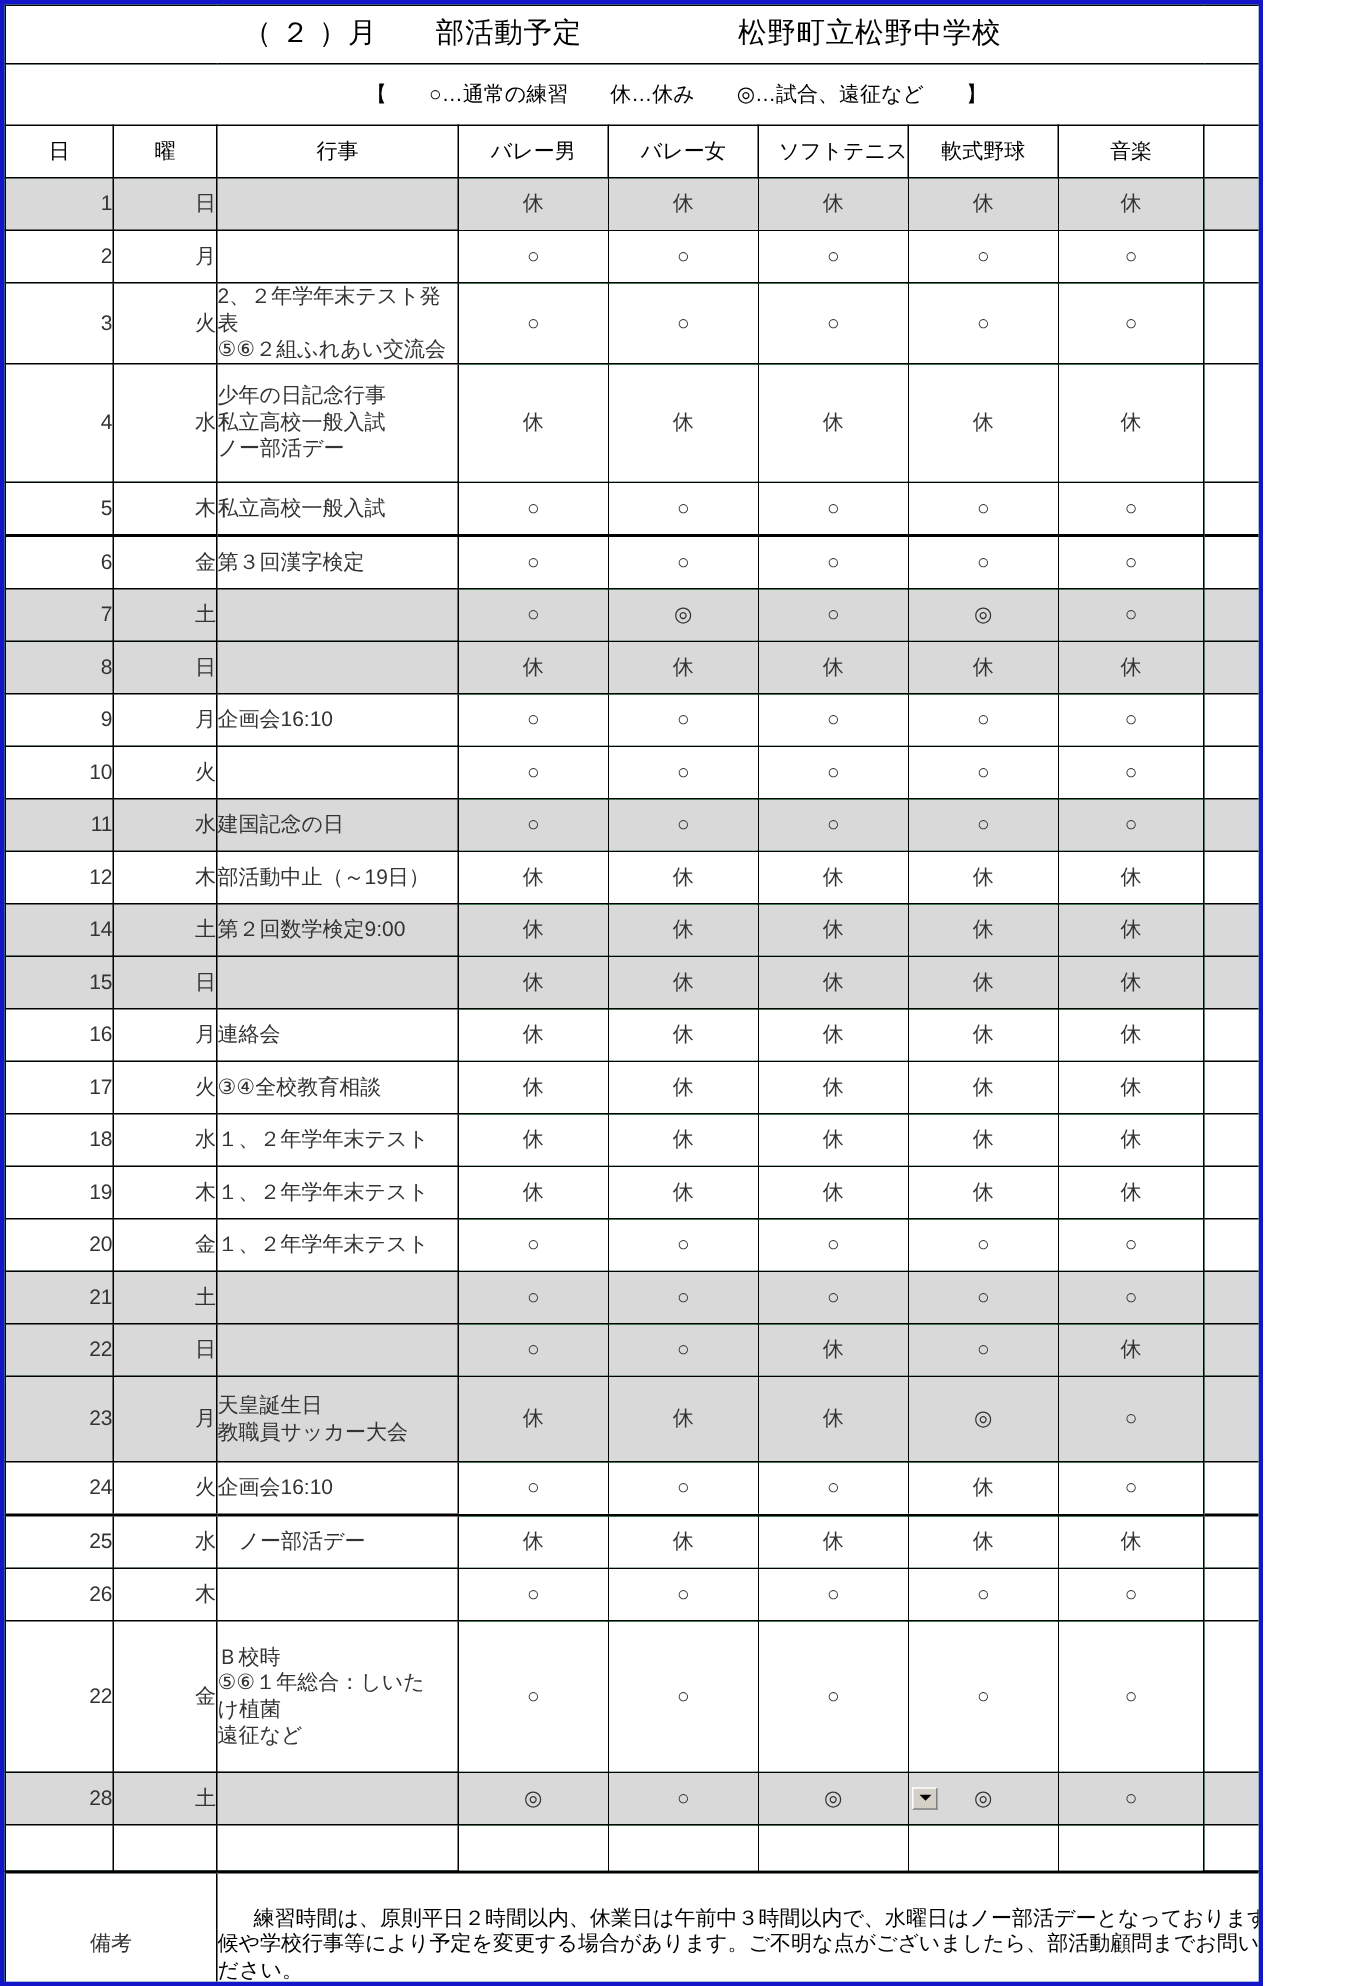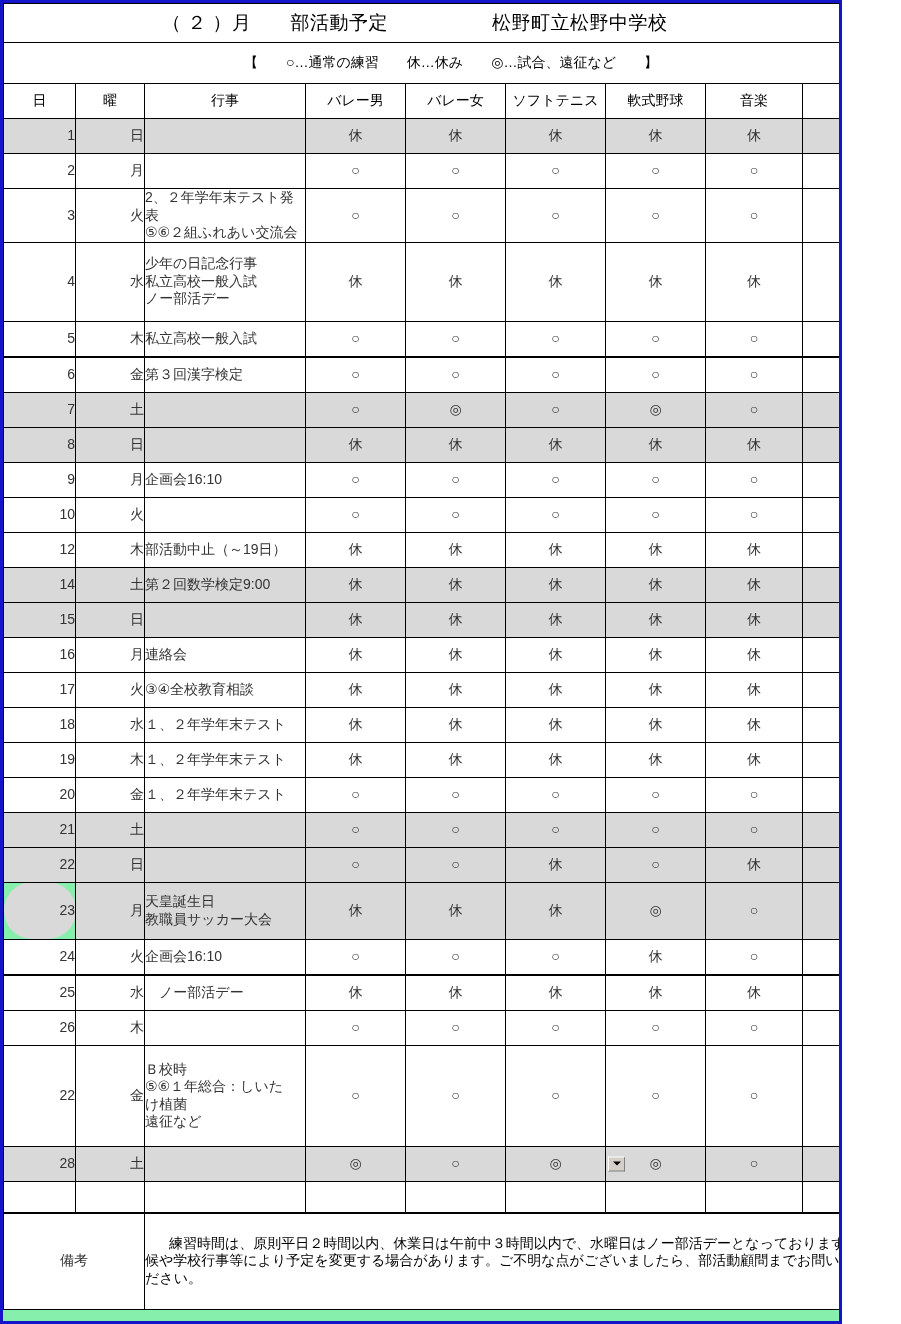--- a/index.html
+++ b/index.html
@@ -69,21 +69,21 @@
   }
 
   
   .hdr td {
     height: 34px;
     text-align: center;
     font-size: 16px;
     background: #ffffff;
     border-bottom: 2px solid #000;
   }
-  .hdr td.small-hdr { font-size: 14px; }
+  .hdr td.small-hdr { font-size: 14px; text-align: right; }
 
   
   .shaded td { background: #d9d9d9 !important; }
   td.c-day {
     text-align: right;
     padding-right: 12px;
     font-size: 19px;
     color: #333;
   }
   td.c-dow {
@@ -300,20 +300,31 @@
           <td class="c-day" style="height: 34px;">10</td>
           <td class="c-dow">火</td>
           <td class="c-event"></td>
           <td class="c-mark"><span>○</span></td>
           <td class="c-mark"><span>○</span></td>
           <td class="c-mark"><span>○</span></td>
           <td class="c-mark"><span>○</span></td>
           <td class="c-mark"><span>○</span></td>
           <td class="c-blank"></td>
         </tr>
+        <tr class="shaded">
+          <td class="c-day" style="height: 34px;">11</td>
+          <td class="c-dow">水</td>
+          <td class="c-event">建国記念の日</td>
+          <td class="c-mark"><span>○</span></td>
+          <td class="c-mark"><span>○</span></td>
+          <td class="c-mark"><span>○</span></td>
+          <td class="c-mark"><span>○</span></td>
+          <td class="c-mark"><span>○</span></td>
+          <td class="c-blank"></td>
+        </tr>
         <tr>
           <td class="c-day" style="height: 34px;">12</td>
           <td class="c-dow">木</td>
           <td class="c-event">部活動中止（～19日）</td>
           <td class="c-mark"><span>休</span></td>
           <td class="c-mark"><span>休</span></td>
           <td class="c-mark"><span>休</span></td>
           <td class="c-mark"><span>休</span></td>
           <td class="c-mark"><span>休</span></td>
           <td class="c-blank"></td>
@@ -411,21 +422,21 @@
           <td class="c-dow">日</td>
           <td class="c-event"></td>
           <td class="c-mark"><span>○</span></td>
           <td class="c-mark"><span>○</span></td>
           <td class="c-mark"><span>休</span></td>
           <td class="c-mark"><span>○</span></td>
           <td class="c-mark"><span>休</span></td>
           <td class="c-blank"></td>
         </tr>
         <tr class="shaded">
-          <td class="c-day" style="height: 56px; border-radius: 28px;">23</td>
+          <td class="c-day" style="height: 56px;">23</td>
           <td class="c-dow">月</td>
           <td class="c-event">天皇誕生日
 教職員サッカー大会</td>
           <td class="c-mark"><span>休</span></td>
           <td class="c-mark"><span>休</span></td>
           <td class="c-mark"><span>休</span></td>
           <td class="c-mark"><span>◎</span></td>
           <td class="c-mark"><span>○</span></td>
           <td class="c-blank"></td>
         </tr>

